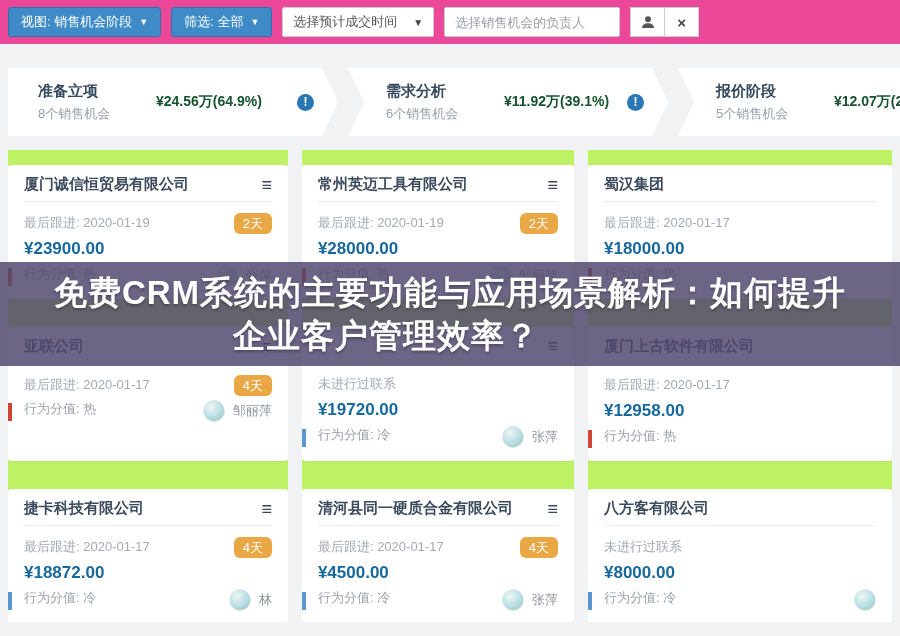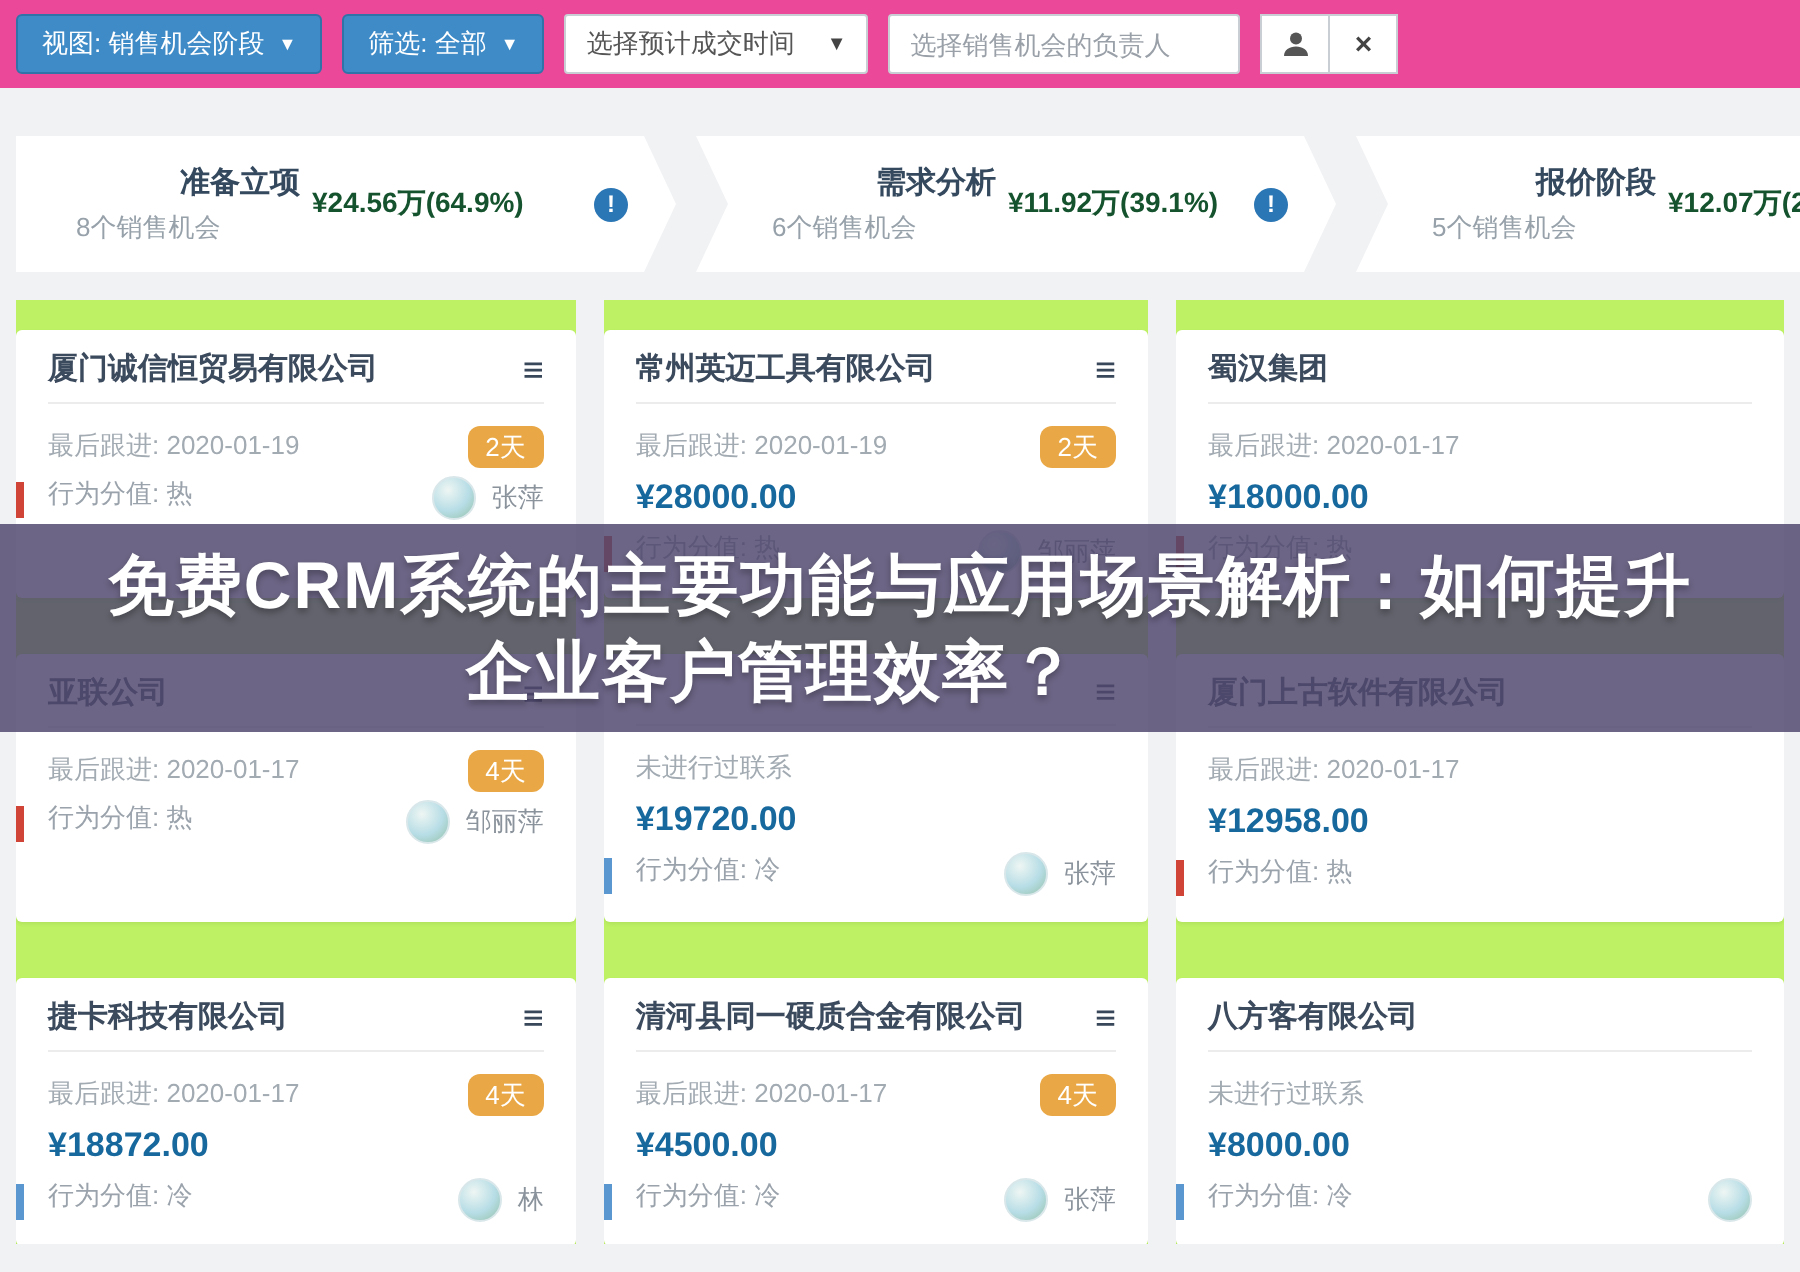--- a/index.html
+++ b/index.html
@@ -26,21 +26,21 @@
   
   .stage-band { margin:24px 0 0 8px; display:flex; gap:10px; height:68px; }
   .stage-seg { background:#fff; display:flex; align-items:center; padding:0 24px 0 30px; flex:none; }
   .seg-first { clip-path:polygon(0 0, calc(100% - 16px) 0, 100% 50%, calc(100% - 16px) 100%, 0 100%); }
   .seg-mid   { clip-path:polygon(0 0, calc(100% - 16px) 0, 100% 50%, calc(100% - 16px) 100%, 0 100%, 16px 50%);
                padding-left:38px; }
   .seg-1 { width:330px; }
   .seg-2 { width:320px; }
   .seg-3 { width:310px; }
   .stage-info-block { width:112px; }
-  .stage-name { font-size:15px; font-weight:bold; color:#34495e;text-align:right; }
+  .stage-name { font-size:15px; font-weight:bold; color:#34495e; }
   .stage-count { font-size:13px; color:#97a1aa; margin-top:4px; }
   .stage-amount { flex:1; font-size:14px; font-weight:bold; color:#14532d; margin-left:6px; }
   .info-icon { width:17px; height:17px; border-radius:50%; background:#2b76b4; color:#fff; font-size:12px;
                font-weight:bold; display:flex; align-items:center; justify-content:center; flex:none; cursor:pointer; }
 
   
   .board { display:flex; gap:14px; padding:14px 8px 0; height:486px; }
   .column { background:#bef264; padding:15px 0 18px; overflow:hidden; }
   .col-1 { width:322px; }
   .col-2 { width:313px; }
@@ -140,20 +140,21 @@
     <div class="column col-1">
       <div class="card">
         <div class="card-head">
           <span class="card-title">厦门诚信恒贸易有限公司</span>
           <span class="menu-icon">≡</span>
         </div>
         <div class="card-meta">
           <span class="meta-text">最后跟进: 2020-01-19</span>
           <span class="badge">2天</span>
         </div>
+        <div class="card-amount">¥23900.00</div>
         <div class="card-foot">
           <span class="score-bar" data-score="hot"></span>
           <span class="score-text">行为分值: 热</span>
           <span class="foot-right">
             <span class="avatar" data-show="true"></span>
             <span class="owner">张萍</span>
           </span>
         </div>
       </div>
       <div class="card">

